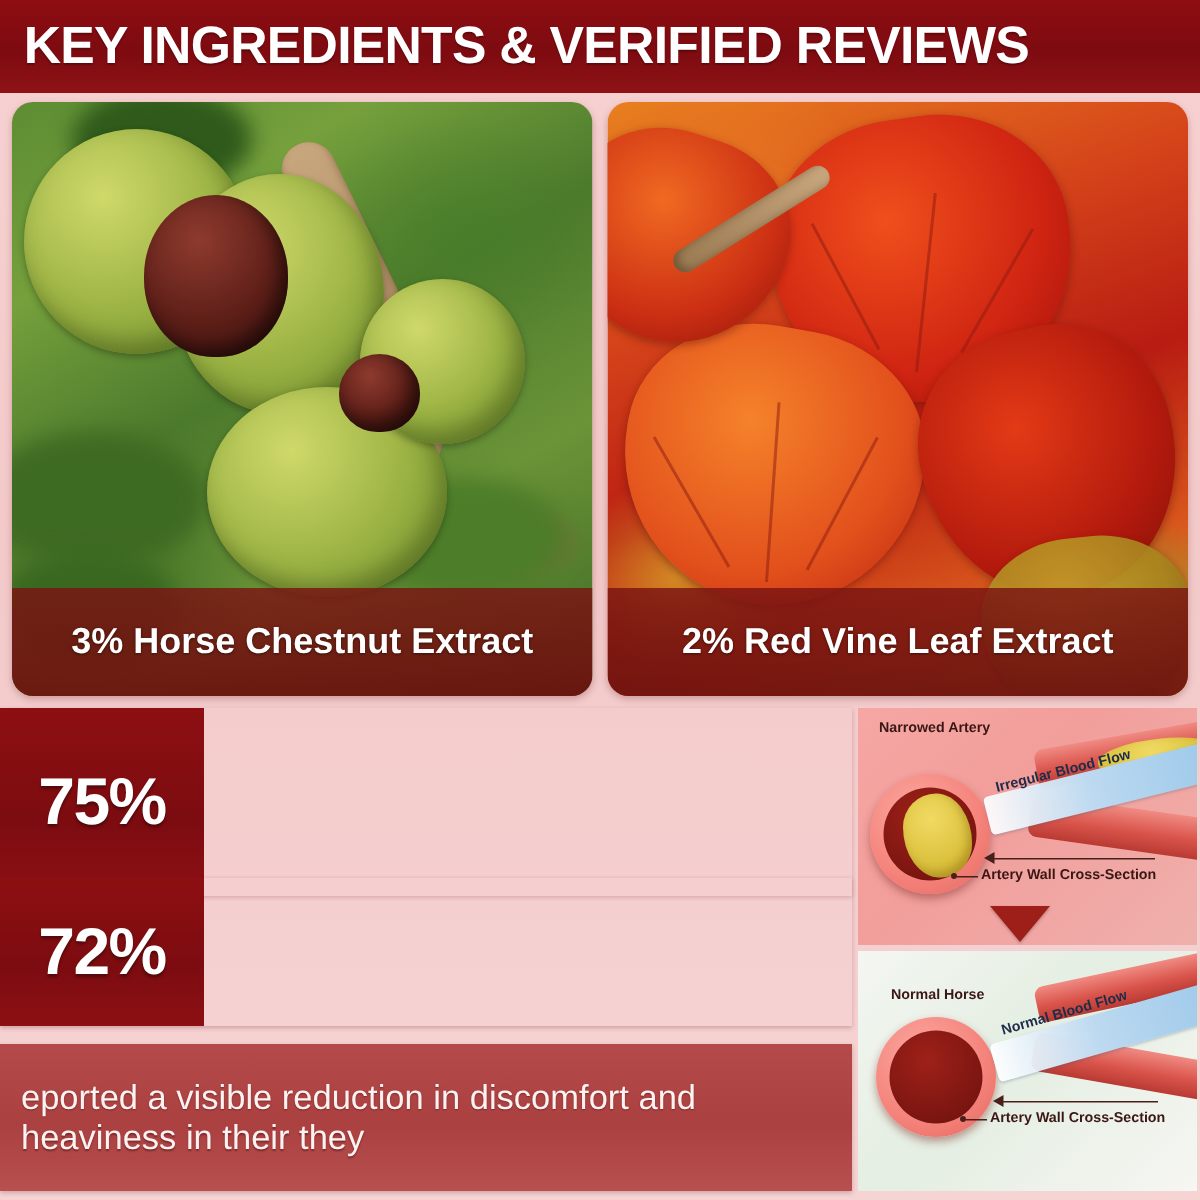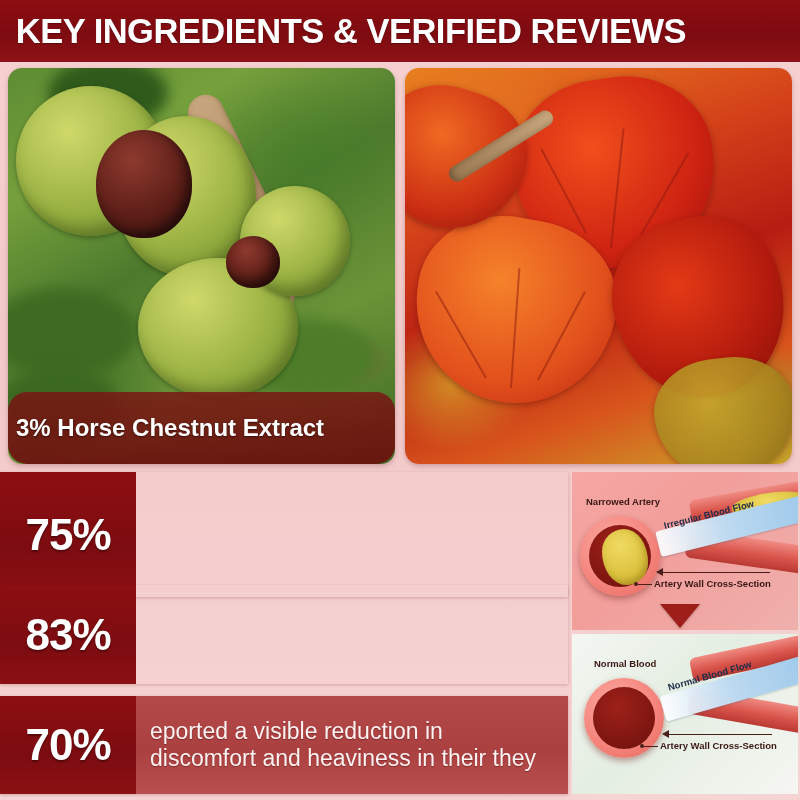--- a/index.html
+++ b/index.html
@@ -57,21 +57,21 @@
   }
   .leaf{position:absolute;
     background:radial-gradient(circle at 40% 35%, var(--l1), var(--l2) 60%, var(--l3) 100%);
     border-radius:46% 46% 52% 52%/44% 44% 58% 58%;
     box-shadow:0 2px 6px rgba(90,15,8,.45);}
   .vein{position:absolute;background:rgba(140,25,15,.5);transform-origin:bottom center;}
 
   
   .caption{position:absolute;left:0;right:0;bottom:0;height:72px;
     background:linear-gradient(180deg,rgba(122,20,18,.82),rgba(108,16,14,.92));
-    display:flex;align-items:center;justify-content:flex-start;text-align:center;border-radius:19px;}
+    display:flex;align-items:center;justify-content:center;text-align:center;}
   .caption-text{color:#fff;font-size:24px;font-weight:bold;line-height:1.12;
     text-shadow:0 1px 2px rgba(0,0,0,.5);padding:0 8px;}
 
   
   .stats{position:absolute;left:0;top:472px;width:568px;height:322px;}
   .stat-row{position:absolute;left:0;width:568px;display:flex;align-items:stretch;
     box-shadow:0 1px 3px rgba(110,20,20,.25);}
   .stat-badge{width:136px;min-width:136px;
     background:linear-gradient(180deg,#8d0f12 0%,#7c0c10 60%,#8c1014 100%);
     display:flex;align-items:center;justify-content:center;}
@@ -161,53 +161,53 @@
         <div class="leaf" style="--l1:#f06a22;--l2:#cc2f13;--l3:#8d1209;left:-30px;top:20px;width:150px;height:140px;transform:rotate(18deg);"></div>
         <div class="leaf" style="--l1:#c9a52c;--l2:#a9851f;--l3:#7d6216;left:250px;top:290px;width:140px;height:120px;transform:rotate(-6deg);opacity:.9;"></div>
         <div class="vein" style="left:205px;top:60px;width:2px;height:120px;transform:rotate(6deg);"></div>
         <div class="vein" style="left:180px;top:70px;width:2px;height:95px;transform:rotate(-28deg);"></div>
         <div class="vein" style="left:235px;top:72px;width:2px;height:95px;transform:rotate(30deg);"></div>
         <div class="vein" style="left:105px;top:200px;width:2px;height:120px;transform:rotate(4deg);"></div>
         <div class="vein" style="left:80px;top:210px;width:2px;height:100px;transform:rotate(-30deg);"></div>
         <div class="vein" style="left:132px;top:212px;width:2px;height:100px;transform:rotate(28deg);"></div>
         <div class="branch" style="left:88px;top:18px;width:16px;height:120px;transform:rotate(58deg);"></div>
       </div>
+      <div class="caption">
+        <div class="caption-text">2% Red Vine Leaf Extract</div>
+      </div>
     </div>
 
   </div>
 
   <div class="stats">
 
     <div class="stat-row" style="top:0px;height:125px;">
       <div class="stat-badge">
         <span class="stat-pct">75%</span>
       </div>
     </div>
 
     <div class="stat-row" style="top:113px;height:99px;">
       <div class="stat-badge">
-        <span class="stat-pct">83%</span>
+        <span class="stat-pct">72%</span>
       </div>
     </div>
 
     <div class="stat-row" style="top:224px;height:98px;">
-      <div class="stat-badge">
-        <span class="stat-pct">70%</span>
-      </div>
       <div class="stat-body">
         <span class="stat-text">eported a visible reduction in discomfort and heaviness in their they</span>
       </div>
     </div>
 
   </div>
 
   <div class="diagram">
 
     <div class="diag-half diag-top">
-      <div class="diag-label" style="left:14px;top:24px;">Narrowed Artery</div>
+      <div class="diag-label" style="left:14px;top:8px;">Narrowed Artery</div>
 
       <div class="cs-outer" style="left:8px;top:44px;width:80px;height:80px;">
         <div class="cs-inner" style="left:9px;top:9px;width:62px;height:62px;"></div>
         <div class="plaque" style="left:22px;top:13px;width:46px;height:56px;"></div>
       </div>
 
       <div class="vessel" style="left:118px;top:18px;width:120px;height:26px;transform:rotate(-10deg);"></div>
       <div class="vessel" style="left:114px;top:66px;width:124px;height:28px;transform:rotate(8deg);"></div>
       <div class="plaque" style="left:160px;top:20px;width:90px;height:30px;transform:rotate(-6deg);"></div>
 
@@ -217,21 +217,21 @@
       <div class="lead-line" style="left:90px;top:100px;width:108px;"></div>
       <div class="arrow-left" style="left:84px;top:96px;"></div>
       <div class="lead-dot" style="left:62px;top:110px;"></div>
       <div class="lead-line" style="left:66px;top:112px;width:14px;"></div>
       <div class="diag-label" style="left:82px;top:106px;">Artery Wall Cross-Section</div>
 
       <div class="down-tri" style="left:88px;top:132px;"></div>
     </div>
 
     <div class="diag-half diag-bot">
-      <div class="diag-label" style="left:22px;top:24px;">Normal Blood</div>
+      <div class="diag-label" style="left:22px;top:24px;">Normal Horse</div>
 
       <div class="cs-outer" style="left:12px;top:44px;width:80px;height:80px;">
         <div class="cs-inner" style="left:9px;top:9px;width:62px;height:62px;"></div>
       </div>
 
       <div class="vessel" style="left:118px;top:12px;width:120px;height:24px;transform:rotate(-12deg);"></div>
       <div class="vessel" style="left:116px;top:64px;width:122px;height:26px;transform:rotate(10deg);"></div>
 
       <div class="flow-band" style="left:88px;top:40px;width:160px;height:26px;transform:rotate(-16deg);border-radius:3px;"></div>
       <div class="flow-label" style="left:96px;top:48px;transform:rotate(-16deg);transform-origin:left center;">Normal Blood Flow</div>

